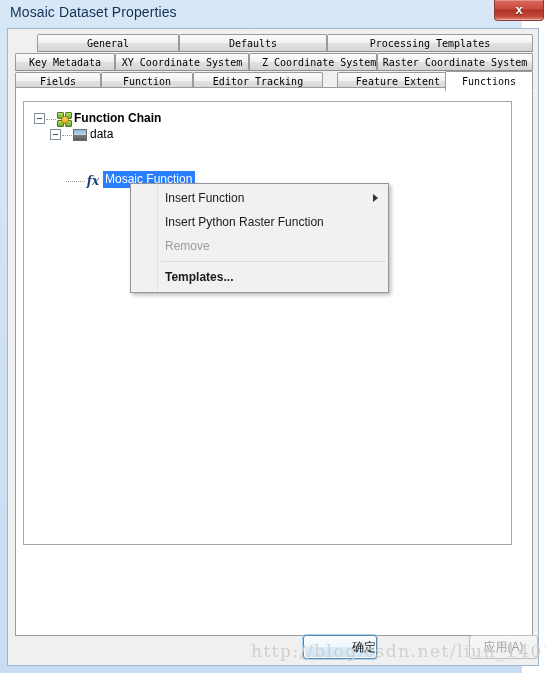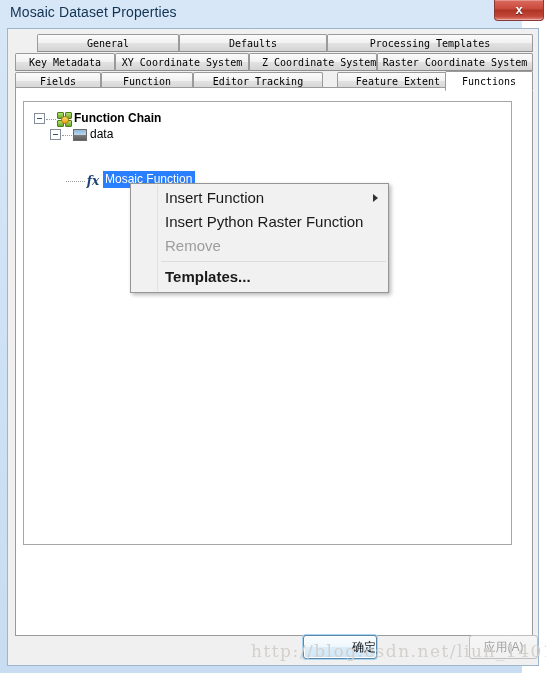--- a/index.html
+++ b/index.html
@@ -290,21 +290,21 @@
     background: #f1f1f1;
     border-right: 1px solid #e0e0e0;
   }
   .ctx-item {
     position: relative;
     height: 24px;
     line-height: 24px;
     padding-left: 34px;
     padding-right: 18px;
     font-family: "Liberation Sans", sans-serif;
-    font-size: 15px;
+    font-size: 12px;
     color: #1a1a1a;
     white-space: nowrap;
     cursor: pointer;
     z-index: 3;
   }
   .ctx-item.disabled { color: #9c9c9c; cursor: default; }
   .ctx-item.bold { font-weight: bold; }
   .ctx-sep {
     height: 1px;
     margin: 3px 2px 3px 30px;

